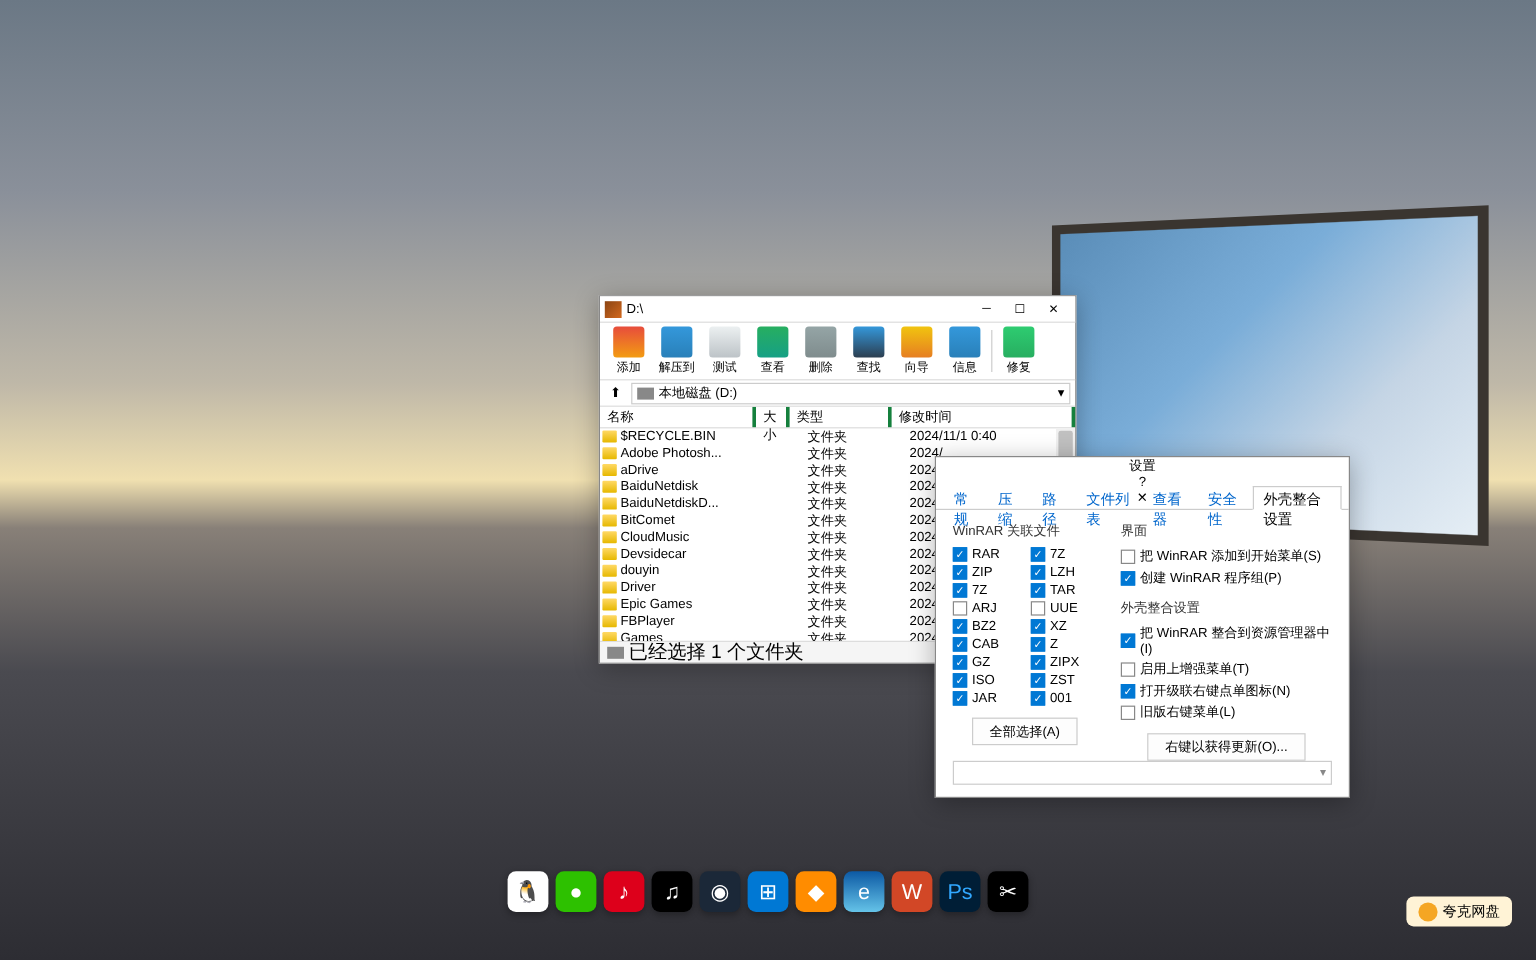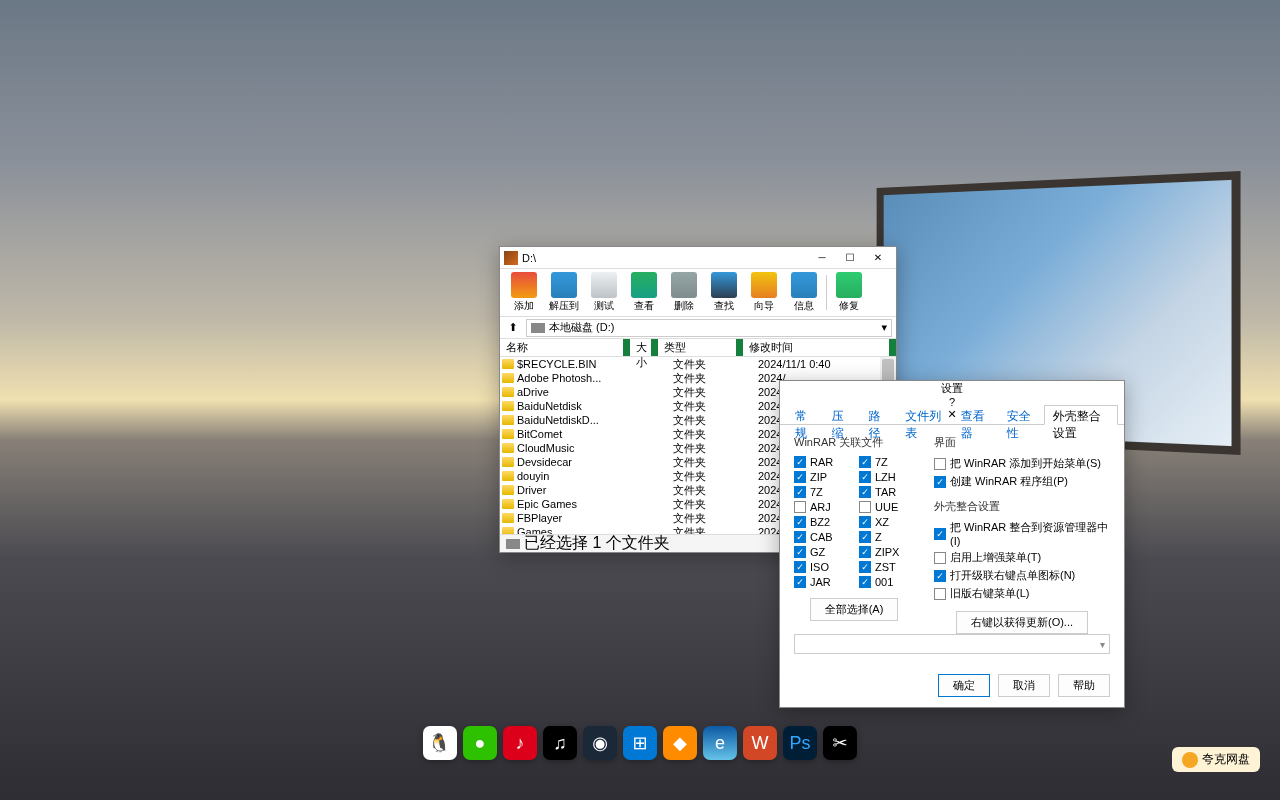--- a/index.html
+++ b/index.html
@@ -17,21 +17,21 @@
 .toolbar { height: 48px; display: flex; padding: 2px 4px; border-bottom: 1px solid #ddd; gap: 0; }
 .tool-btn { width: 40px; display: flex; flex-direction: column; align-items: center; justify-content: center; cursor: pointer; font-size: 10px; }
 .tool-icon { width: 26px; height: 26px; margin-bottom: 1px; border-radius: 3px; }
 .tool-sep { width: 1px; background: #ccc; margin: 4px 2px; }
 .pathbar { height: 22px; display: flex; align-items: center; padding: 0 4px; gap: 4px; border-bottom: 1px solid #ddd; font-size: 11px; }
 .path-up { width: 18px; height: 18px; display: flex; align-items: center; justify-content: center; cursor: pointer; }
 .path-input { flex: 1; border: 1px solid #ccc; height: 18px; padding: 0 4px; font-size: 11px; display: flex; align-items: center; }
 .drive-icon { width: 14px; height: 10px; background: #888; margin-right: 4px; }
 .filelist { height: 195px; overflow: hidden; position: relative; }
 .filelist-header { height: 18px; display: flex; background: #fff; border-bottom: 1px solid #ddd; font-size: 11px; }
-.fh-col { padding: 1px 6px; border-right: 7px solid #15803d; }
+.fh-col { padding: 1px 6px; border-right: 3px solid #15803d; }
 .fh-name { width: 130px; } .fh-size { width: 28px; } .fh-type { width: 85px; } .fh-date { flex: 1; }
 .filelist-body { overflow-y: auto; height: 177px; }
 .file-row { height: 14px; display: flex; align-items: center; font-size: 11px; padding: 0 2px; cursor: pointer; }
 .folder-icon { width: 12px; height: 10px; background: linear-gradient(#ffd966, #e6b800); margin-right: 3px; border-radius: 1px; }
 .fr-name { width: 128px; white-space: nowrap; overflow: hidden; text-overflow: ellipsis; }
 .fr-size { width: 28px; } .fr-type { width: 85px; } .fr-date { flex: 1; }
 .statusbar { height: 18px; display: flex; align-items: center; justify-content: space-between; padding: 0 6px; font-size: 16px; border-top: 1px solid #ddd; background: #f5f5f5; }
 .status-icon { width: 14px; height: 10px; background: #888; margin-right: 4px; }
 .scrollbar { position: absolute; right: 0; top: 18px; bottom: 0; width: 16px; background: #f0f0f0; }
 .scroll-thumb { position: absolute; left: 2px; right: 2px; top: 2px; height: 60px; background: #c0c0c0; border-radius: 2px; }
@@ -369,25 +369,20 @@
               <span>旧版右键菜单(L)</span>
             </div>
           </div>
         <div class="btn-row">
             <button class="dlg-btn">右键以获得更新(O)...</button>
           </div>
       </div>
     </div>
     <div class="field-input">▾</div>
   </div>
-  <div class="dlg-footer">
-    <button class="dlg-btn primary">确定</button>
-    <button class="dlg-btn">取消</button>
-    <button class="dlg-btn">帮助</button>
-  </div>
 </div>
 
 <div class="taskbar" id="taskbar">
     <div class="task-icon" style="background: rgb(255, 255, 255); color: rgb(0, 0, 0);">🐧</div>
     <div class="task-icon" style="background: rgb(45, 193, 0); color: rgb(255, 255, 255);">●</div>
     <div class="task-icon" style="background: rgb(221, 0, 27); color: rgb(255, 255, 255);">♪</div>
     <div class="task-icon" style="background: rgb(0, 0, 0); color: rgb(255, 255, 255);">♫</div>
     <div class="task-icon" style="background: rgb(27, 40, 56); color: rgb(255, 255, 255);">◉</div>
     <div class="task-icon" style="background: rgb(0, 120, 212); color: rgb(255, 255, 255);">⊞</div>
     <div class="task-icon" style="background: rgb(255, 140, 0); color: rgb(255, 255, 255);">◆</div>

